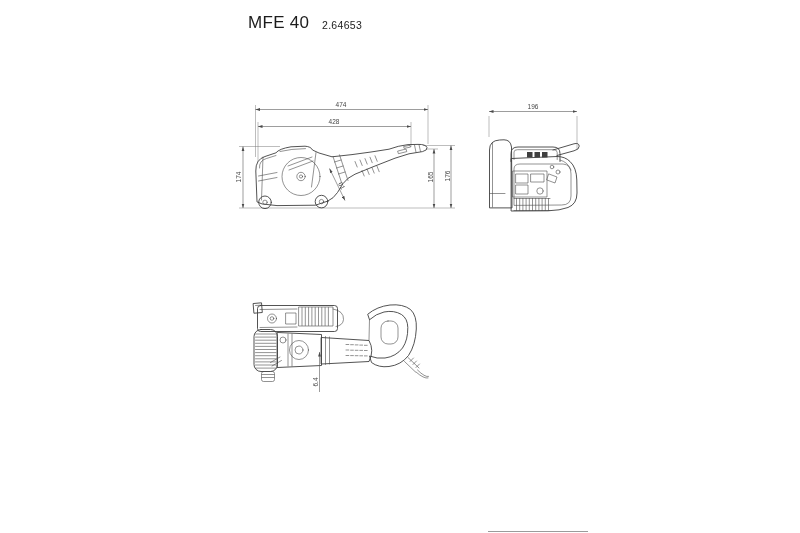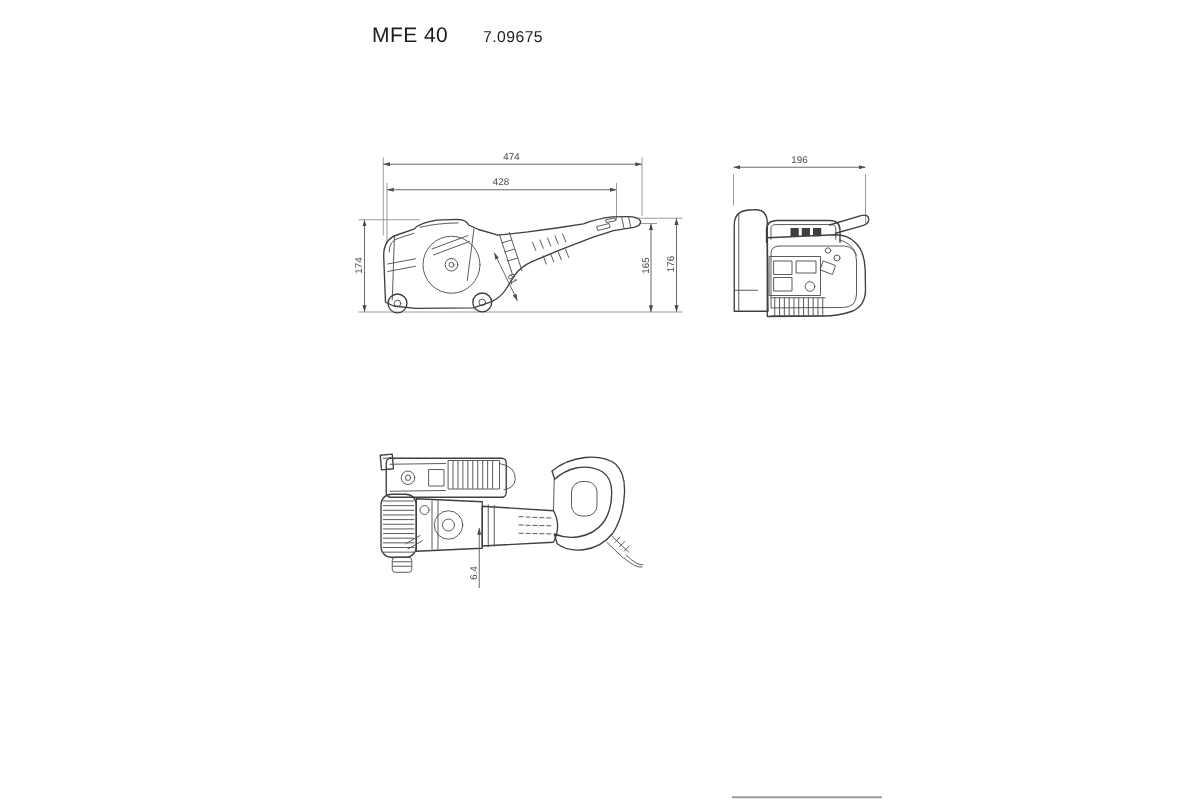--- a/index.html
+++ b/index.html
@@ -1,41 +1,41 @@
 <!DOCTYPE html>
 <html><head>
 <meta charset="utf-8">
 <style>
   html,body{margin:0;padding:0;}
   body{
     width:800px;height:533px;position:relative;background:#ffffff;overflow:hidden;
     font-family:"Liberation Sans", sans-serif;
   }
   .title-model{
-    position:absolute;left:248px;top:15px;font-size:14px;line-height:16px;
+    position:absolute;left:248px;top:15px;font-size:17px;line-height:16px;
     color:#1c1c1c;letter-spacing:.3px;
   }
   .title-order{
     position:absolute;left:322px;top:19px;font-size:10.5px;line-height:12px;
     color:#1c1c1c;letter-spacing:.3px;
   }
   svg{position:absolute;left:0;top:0;}
   .outline{fill:none;stroke:#3f3f3f;stroke-width:.9;stroke-linejoin:round;stroke-linecap:round;}
   .inner{fill:none;stroke:#4a4a4a;stroke-width:.6;stroke-linejoin:round;stroke-linecap:round;}
   .dark{fill:#3f3f3f;stroke:none;}
   .dim{stroke:#5a5a5a;stroke-width:.6;fill:none;}
   .ext{stroke:#7a7a7a;stroke-width:.5;fill:none;}
   .dimtxt{font-family:"Liberation Sans", sans-serif;font-size:6.5px;fill:#474747;}
   .rule{stroke:#9b9b9b;stroke-width:1.2;}
 </style>
 </head>
 <body>
 
 <div class="title-model">MFE 40</div>
-<div class="title-order">7.09675</div>
+<div class="title-order">2.64653</div>
 
 <svg width="800" height="533" viewBox="0 0 800 533">
   <defs>
     <marker id="aS" viewBox="0 0 8 6" refX="0.5" refY="3" markerWidth="8" markerHeight="6" orient="auto">
       <path d="M8,0.7 L0.5,3 L8,5.3 Z" fill="#4a4a4a"></path>
     </marker>
     <marker id="aE" viewBox="0 0 8 6" refX="7.5" refY="3" markerWidth="8" markerHeight="6" orient="auto">
       <path d="M0,0.7 L7.5,3 L0,5.3 Z" fill="#4a4a4a"></path>
     </marker>
   </defs>

